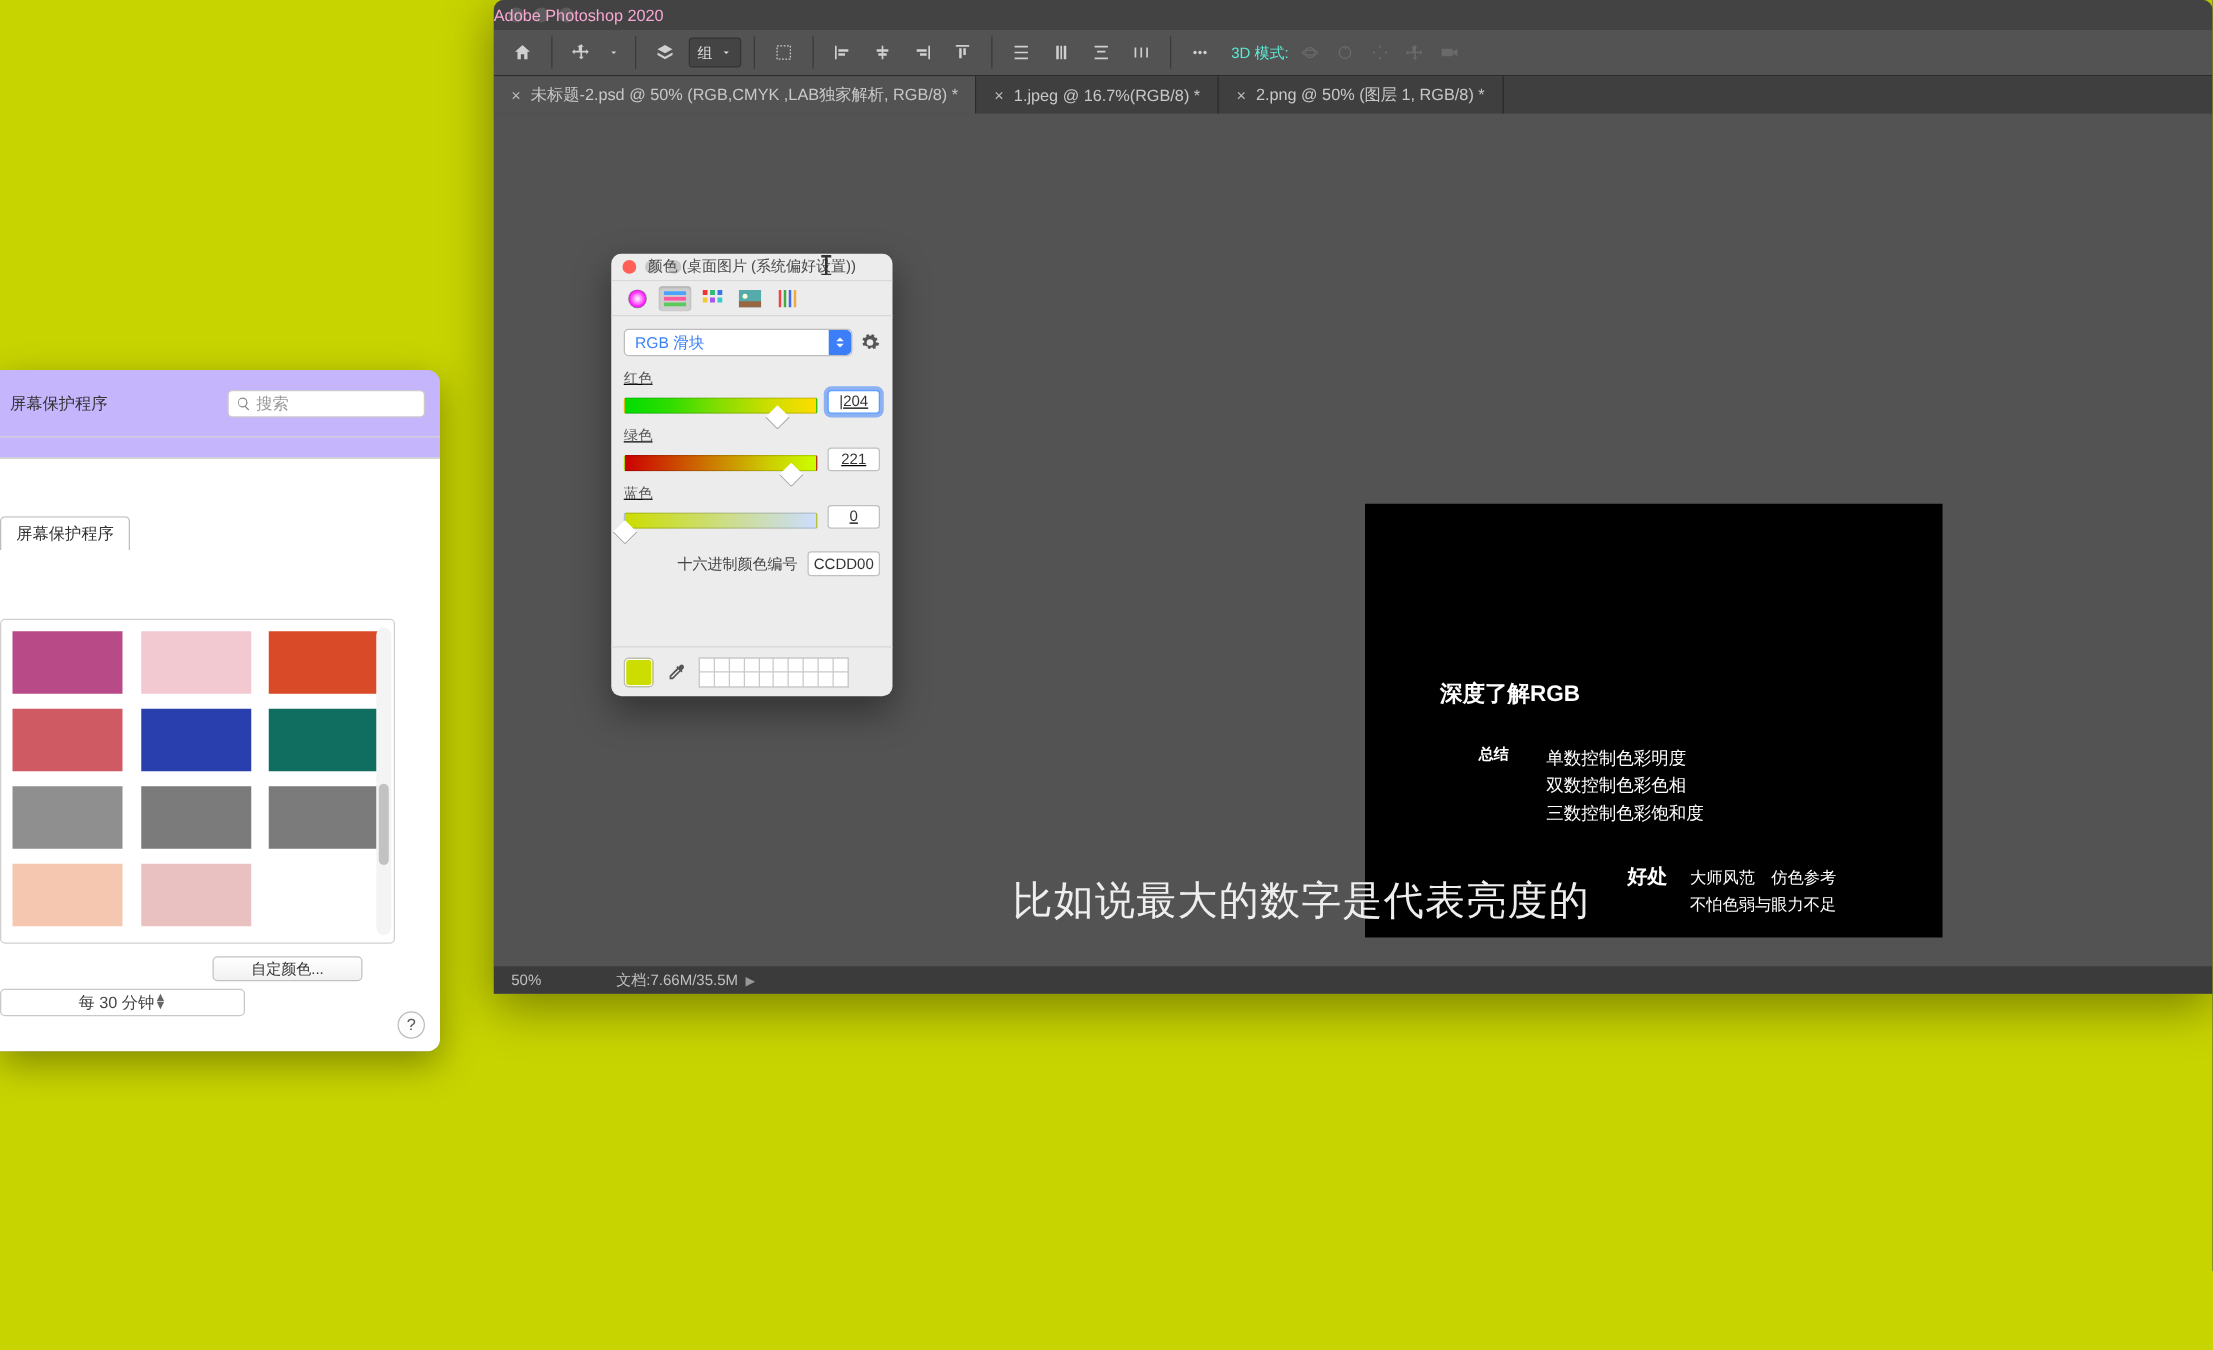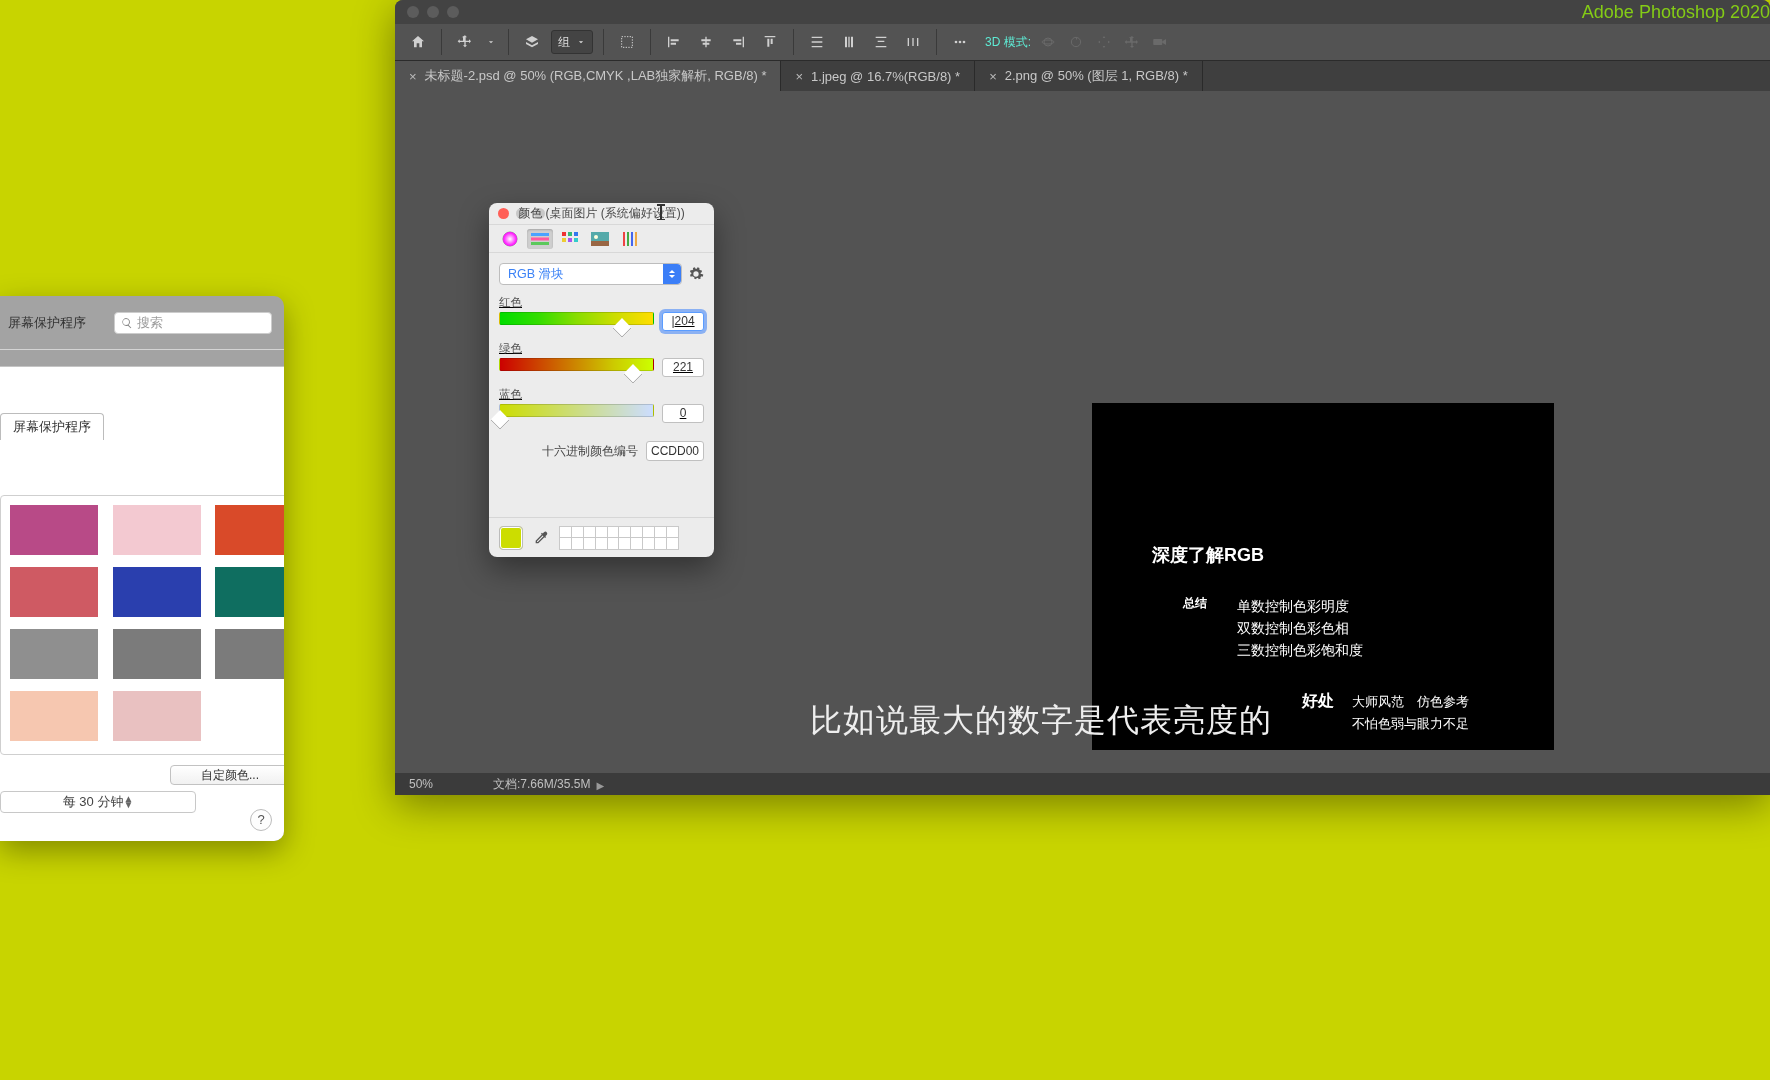--- a/index.html
+++ b/index.html
@@ -3,21 +3,21 @@
 <meta charset="utf-8">
 <style>
 * { margin:0; padding:0; box-sizing:border-box; font-family:-apple-system,"Helvetica Neue",Arial,sans-serif; }
 body { width:1770px; height:1080px; background:#c8d400; overflow:hidden; position:relative; }
 
 
 .ps-window { position:absolute; left:395px; top:0; right:0; bottom:285px; background:#535353; border-radius:8px 8px 0 0; box-shadow:0 10px 40px rgba(0,0,0,.4); overflow:hidden; }
 .ps-titlebar { height:24px; background:#434343; display:flex; align-items:center; position:relative; }
 .ps-traffic { display:flex; gap:8px; padding-left:12px; }
 .ps-traffic span { width:12px; height:12px; border-radius:50%; background:#5c5c5c; }
-.ps-title { position:absolute; left:0; right:0; text-align:right; color:#84cc16; font-size:18px; pointer-events:none; }
+.ps-title { position:absolute; left:0; right:0; text-align:left; color:#f9a8d4; font-size:13px; pointer-events:none; }
 .ps-toolbar { height:37px; background:#535353; border-bottom:1px solid #2b2b2b; display:flex; align-items:center; padding:0 10px; gap:6px; }
 .tb-btn { width:26px; height:26px; display:flex; align-items:center; justify-content:center; color:#d0d0d0; border-radius:3px; }
 .tb-btn svg { width:16px; height:16px; fill:currentColor; }
 .tb-sep { width:1px; height:26px; background:#3a3a3a; margin:0 4px; }
 .tb-group { display:flex; align-items:center; background:#444; border:1px solid #333; border-radius:3px; height:24px; padding:0 6px; color:#ddd; font-size:12px; gap:6px; }
 .tb-dim { color:#5eead4; font-size:12px; margin-left:6px; }
 .tb-dim-icon { width:22px; height:22px; display:flex; align-items:center; justify-content:center; color:#6a6a6a; }
 .ps-tabs { height:30px; background:#3f3f3f; display:flex; align-items:stretch; }
 .ps-tab { display:flex; align-items:center; gap:8px; padding:0 14px; color:#c8c8c8; font-size:13px; border-right:1px solid #2a2a2a; }
 .ps-tab.active { background:#535353; }
@@ -28,21 +28,21 @@
 .doc-row { display:flex; gap:30px; margin-bottom:30px; }
 .doc-lbl { font-size:12px; font-weight:700; width:55px; text-align:right; flex-shrink:0; }
 .doc-lines { font-size:14px; line-height:22px; font-weight:500; }
 .doc-row2 { display:flex; gap:18px; margin-left:150px; }
 .doc-lbl2 { font-size:16px; font-weight:700; }
 .caption { position:absolute; left:415px; bottom:30px; font-size:32px; color:#eee; letter-spacing:1px; }
 .ps-status { position:absolute; left:0; right:0; bottom:0; height:22px; background:#3b3b3b; color:#c0c0c0; font-size:12px; display:flex; align-items:center; padding:0 14px; gap:60px; }
 .stat-chev { color:#999; font-size:10px; position:relative; top:1px; }
 
 
-.sp-window { position:absolute; left:0; top:296px; width:284px; height:545px; background:#a3a3a3; border-radius:0 10px 10px 0; box-shadow:0 10px 30px rgba(0,0,0,.35); overflow:hidden; }
+.sp-window { position:absolute; left:0; top:296px; width:352px; height:545px; background:#c4b5fd; border-radius:0 10px 10px 0; box-shadow:0 10px 30px rgba(0,0,0,.35); overflow:hidden; }
 .sp-toolbar { height:54px; display:flex; align-items:center; padding:0 12px 0 8px; border-bottom:1px solid #d4d4d4; }
 .sp-tb-title { font-size:13px; color:#333; flex:1; }
 .sp-search { width:158px; height:22px; border:1px solid #ccc; border-radius:4px; background:#fff; padding:0 6px; display:flex; align-items:center; gap:4px; color:#9a9a9a; font-size:13px; }
 .sp-search svg { width:12px; height:12px; fill:#888; }
 .sp-tab { position:absolute; top:46px; left:0; background:#fff; border:1px solid #bcbcbc; border-bottom:none; border-radius:4px 4px 0 0; padding:4px 12px; font-size:13px; color:#333; box-shadow:0 -1px 0 #fff inset; }
 .sp-body { position:absolute; top:70px; left:0; right:0; bottom:0; background:#fff; border-top:1px solid #c4c4c4; }
 .swatch-area { position:absolute; left:0; top:128px; width:316px; height:260px; background:#fff; border:1px solid #cfcfcf; border-radius:4px; padding:9px; display:grid; grid-template-columns:repeat(3,1fr); grid-auto-rows:50px; gap:12px 12px; overflow:hidden; }
 .swatch { width:88px; height:50px; }
 .swatch-scroll { position:absolute; right:2px; top:6px; bottom:6px; width:12px; background:#f4f4f4; border-radius:6px; }
 .swatch-thumb { position:absolute; right:2px; width:8px; top:125px; height:65px; background:#c2c2c2; border-radius:4px; }
@@ -63,21 +63,21 @@
 .cp-body { padding:10px 10px 8px 10px; }
 .cp-select-row { display:flex; align-items:center; gap:6px; margin-bottom:10px; }
 .cp-select { flex:1; height:22px; border:1px solid #bdbdbd; border-radius:4px; background:#fff; display:flex; align-items:center; padding:0 8px; font-size:12.5px; color:#3b82f6; position:relative; }
 .cp-select-arrow { position:absolute; right:0; top:0; width:18px; height:100%; background:#3b7ef7; border-radius:0 4px 4px 0; display:flex; flex-direction:column; align-items:center; justify-content:center; }
 .cp-select-arrow::before,.cp-select-arrow::after { content:""; border:3px solid transparent; }
 .cp-select-arrow::before { border-bottom-color:#fff; margin-bottom:1px; }
 .cp-select-arrow::after { border-top-color:#fff; margin-top:1px; }
 .cp-gear { width:16px; height:16px; color:#555; }
 .cp-slider-block { margin-bottom:10px;text-decoration:underline; }
 .cp-ch-label { font-size:11.5px; color:#555; margin-bottom:2px; }
-.cp-slider-row { display:flex; align-items:flex-start; gap:8px; }
+.cp-slider-row { display:flex; align-items:flex-end; gap:8px; }
 .cp-track { position:relative; flex:1; height:13px; border-radius:2px; border:1px solid rgba(0,0,0,.15); }
 .cp-knob { position:absolute; top:8px; width:14px; height:14px; background:#fff; border:1px solid #aaa; transform:translateX(-50%) rotate(45deg); border-top:none; border-left:none; border-radius:0 0 2px 0; }
 .cp-val { width:42px; height:19px; border:1px solid #c0c0c0; border-radius:3px; background:#fff; font-size:12px; text-align:center; line-height:17px; color:#333; }
 .cp-val.focus { box-shadow:0 0 0 3px rgba(60,130,250,.55); border-color:#5a9cff; }
 .cp-val .cursor { color:#333; }
 .cp-hex-row { display:flex; align-items:center; justify-content:flex-end; gap:8px; margin-top:18px; }
 .cp-hex-label { font-size:12px; color:#444; }
 .cp-hex { width:58px; height:20px; border:1px solid #c0c0c0; border-radius:3px; background:#fff; font-size:12px; text-align:center; line-height:18px; color:#333; }
 .cp-footer { position:absolute; left:0; right:0; bottom:0; height:40px; border-top:1px solid #d6d6d6; display:flex; align-items:center; padding:0 10px; gap:10px; }
 .cp-swatch { width:24px; height:24px; border:1px solid #bbb; border-radius:4px; box-shadow:inset 0 0 0 1px #fff; }

